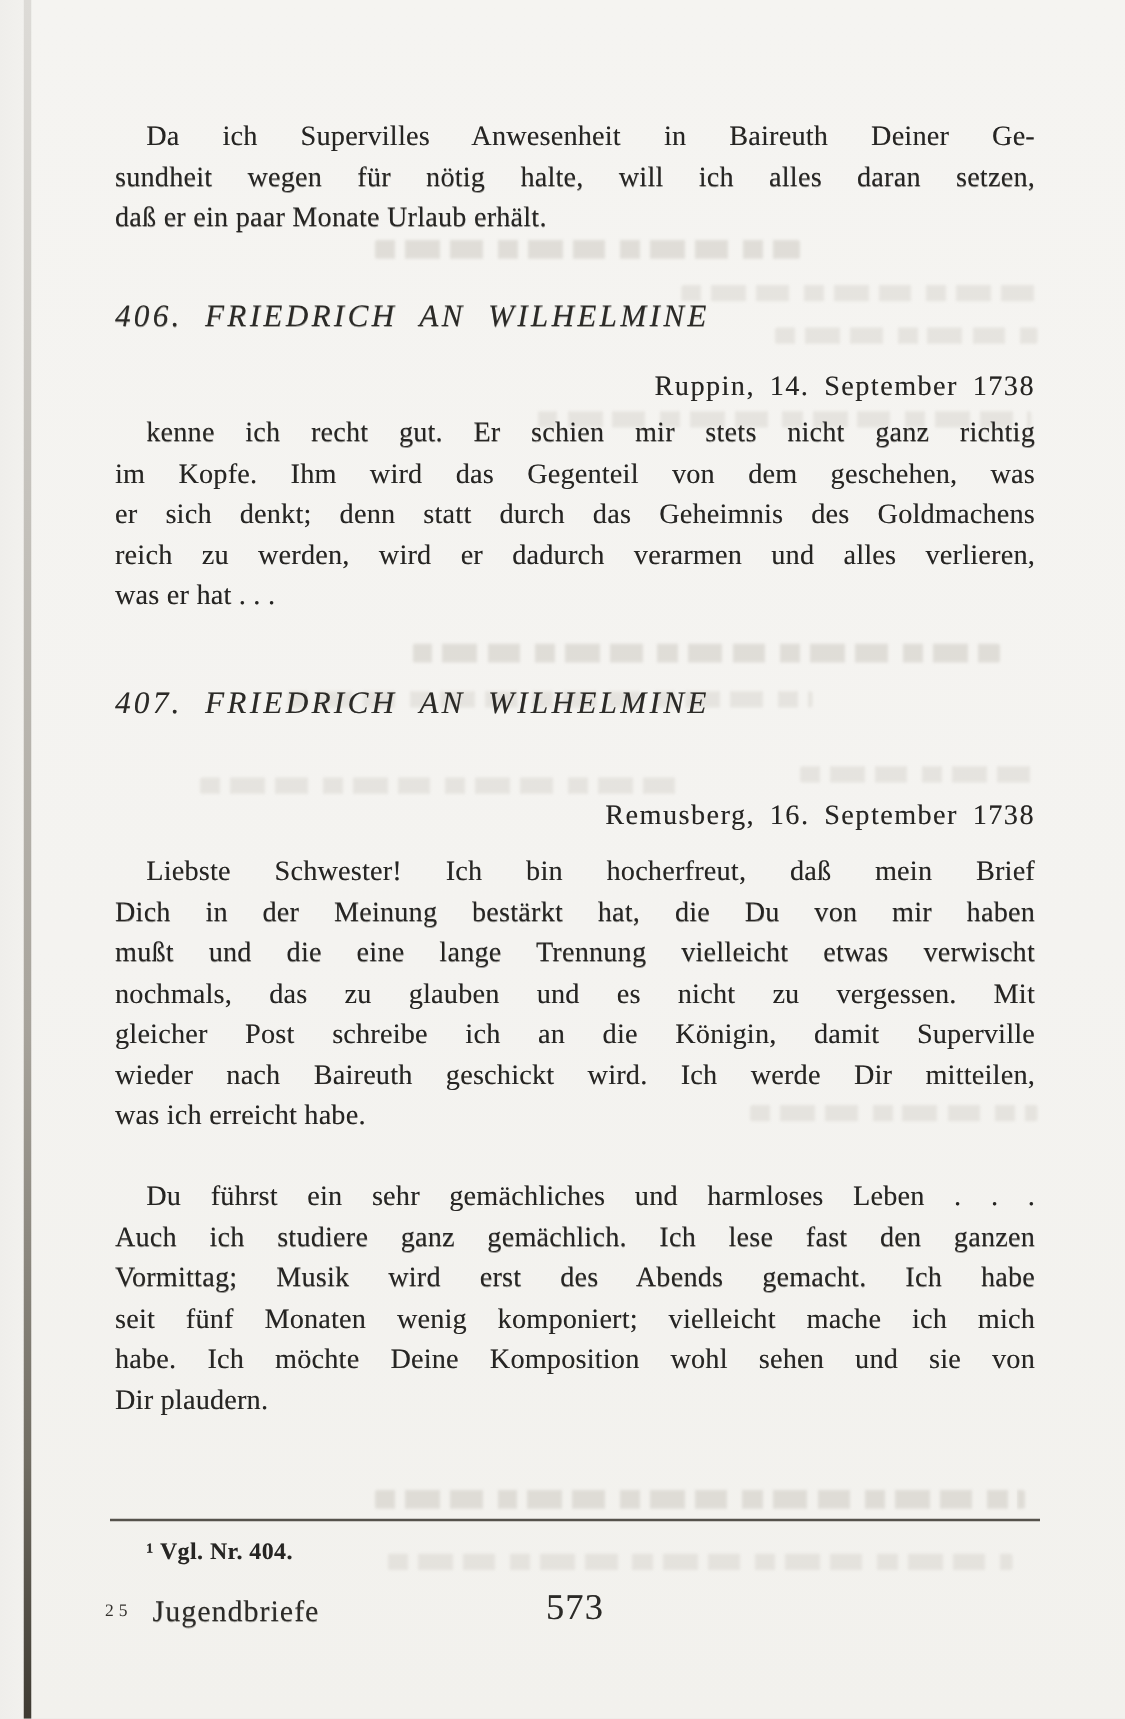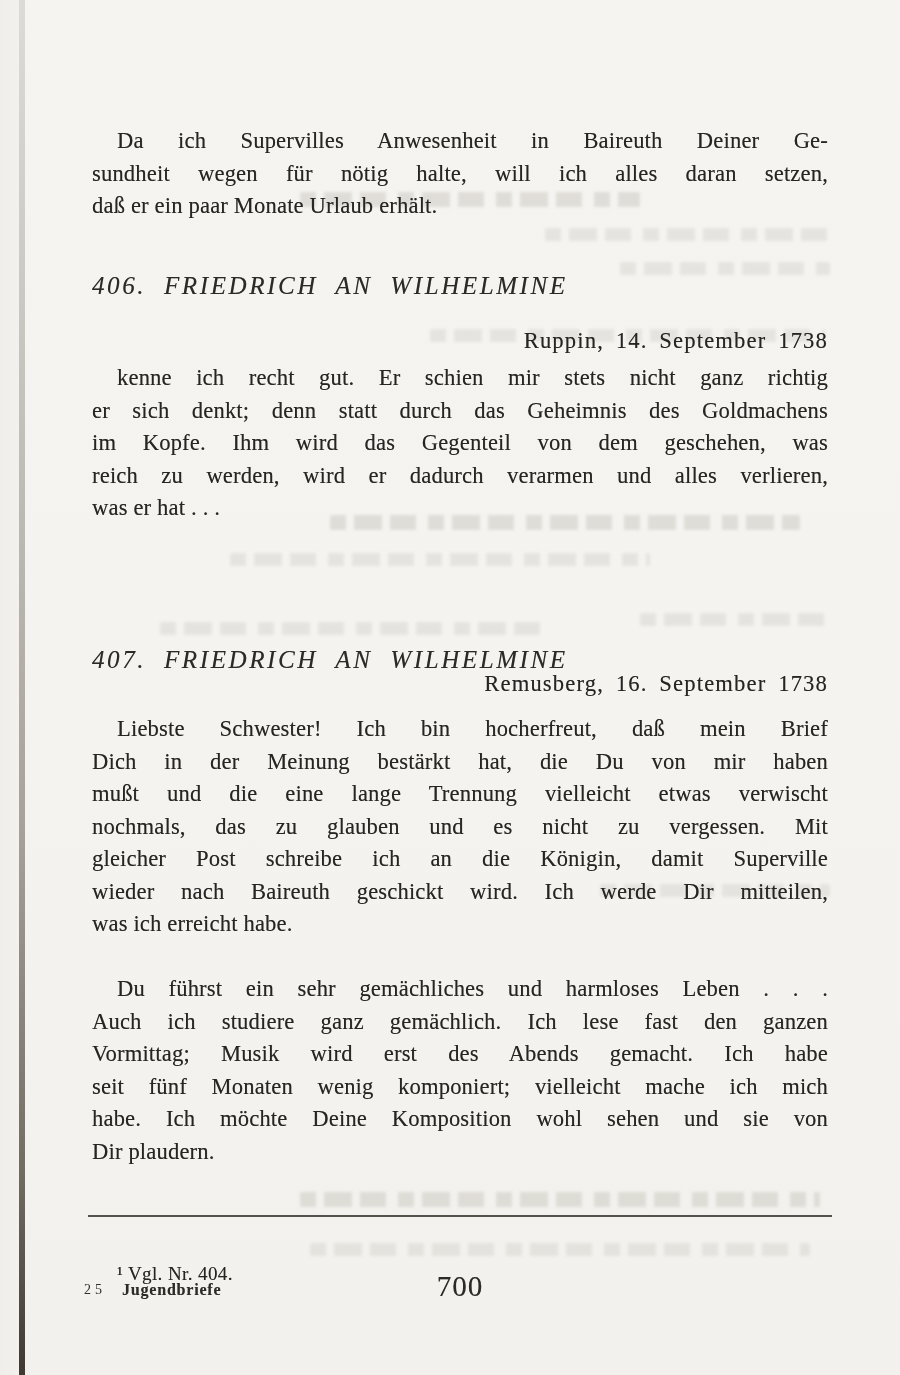--- a/index.html
+++ b/index.html
@@ -31,21 +31,21 @@
     color:#ccc8c0;
     background:repeating-linear-gradient(90deg,
       currentColor 0 16px, transparent 16px 24px,
       currentColor 24px 52px, transparent 52px 60px,
       currentColor 60px 86px, transparent 86px 98px);
     filter:blur(1.4px);
     opacity:.5;
   }
   .ghost.faint{opacity:.35;height:13px;}
   
-  .block{position:absolute;left:92px;width:736px;margin-top:32px;}
+  .block{position:absolute;left:92px;width:736px;}
   .body-text{
     font-size:22.5px;line-height:32.5px;
     letter-spacing:0.2px;
     text-shadow:0.2px 0.2px 0.4px rgba(42,40,36,0.45);
   }
   .line{text-align:justify;text-align-last:justify;white-space:normal;}
   .line-last{text-align-last:left;}
   .para .line:first-child{text-indent:25px;}
   .letter-heading{
     font-style:italic;
@@ -61,28 +61,29 @@
     text-shadow:0.2px 0.2px 0.4px rgba(42,40,36,0.45);
   }
   .footnote-rule{
     position:absolute;left:88px;top:1215px;width:744px;height:2px;
     background:#55524c;
   }
   .footnote{
     font-size:19px;line-height:26px;
     padding-left:25px;letter-spacing:0.4px;
     text-shadow:0.2px 0.2px 0.3px rgba(42,40,36,0.4);
+    font-weight:bold;
   }
   .footer-sig{
     position:absolute;left:84px;top:1277px;
     font-size:14px;line-height:26px;letter-spacing:4px;color:#33312d;
   }
   .footer-title{
     position:absolute;left:122px;top:1277px;
-    font-size:16px;line-height:26px;font-weight:700;letter-spacing:0.8px;color:#2c2b28;
+    font-size:24px;line-height:26px;font-weight:400;letter-spacing:0.8px;color:#2c2b28;
     text-shadow:0.2px 0.2px 0.3px rgba(42,40,36,0.4);
   }
   .page-number{
     position:absolute;left:92px;top:1271px;width:736px;
     text-align:center;
     font-size:29px;line-height:30px;letter-spacing:1px;color:#2b2a27;
     text-shadow:0.2px 0.2px 0.4px rgba(42,40,36,0.45);
   }
 </style>
 </head>
@@ -108,27 +109,27 @@
   <div class="block body-text para" style="top:93px">
       <div class="line">Da ich Supervilles Anwesenheit in Baireuth Deiner Ge-</div>
       <div class="line">sundheit wegen für nötig halte, will ich alles daran setzen,</div>
       <div class="line line-last">daß er ein paar Monate Urlaub erhält.</div>
     </div>
 
   <div class="block letter-heading" style="top:239px">406. FRIEDRICH AN WILHELMINE</div>
   <div class="block dateline" style="top:294px">Ruppin, 14. September 1738</div>
   <div class="block body-text para" style="top:330px">
       <div class="line">kenne ich recht gut. Er schien mir stets nicht ganz richtig</div>
+      <div class="line">im Kopfe. Ihm wird das Gegenteil von dem geschehen, was</div>
       <div class="line">er sich denkt; denn statt durch das Geheimnis des Goldmachens</div>
-      <div class="line">im Kopfe. Ihm wird das Gegenteil von dem geschehen, was</div>
       <div class="line">reich zu werden, wird er dadurch verarmen und alles verlieren,</div>
       <div class="line line-last">was er hat . . .</div>
     </div>
 
-  <div class="block letter-heading" style="top:613px">407. FRIEDRICH AN WILHELMINE</div>
+  <div class="block letter-heading" style="top:548px">407. FRIEDRICH AN WILHELMINE</div>
   <div class="block dateline" style="top:637px">Remusberg, 16. September 1738</div>
   <div class="block body-text para" style="top:681px">
       <div class="line">Liebste Schwester! Ich bin hocherfreut, daß mein Brief</div>
       <div class="line">Dich in der Meinung bestärkt hat, die Du von mir haben</div>
       <div class="line">mußt und die eine lange Trennung vielleicht etwas verwischt</div>
       <div class="line">nochmals, das zu glauben und es nicht zu vergessen. Mit</div>
       <div class="line">gleicher Post schreibe ich an die Königin, damit Superville</div>
       <div class="line">wieder nach Baireuth geschickt wird. Ich werde Dir mitteilen,</div>
       <div class="line line-last">was ich erreicht habe.</div>
     </div>
@@ -139,15 +140,15 @@
       <div class="line">seit fünf Monaten wenig komponiert; vielleicht mache ich mich</div>
       <div class="line">habe. Ich möchte Deine Komposition wohl sehen und sie von</div>
       <div class="line line-last">Dir plaudern.</div>
     </div>
 
   <div class="footnote-rule"></div>
   <div class="block footnote" style="top:1229px">¹ Vgl. Nr. 404.</div>
 
   <div class="footer-sig">25</div>
   <div class="footer-title">Jugendbriefe</div>
-  <div class="page-number">700</div>
+  <div class="page-number">573</div>
 
 </div>
 
 </body></html>

